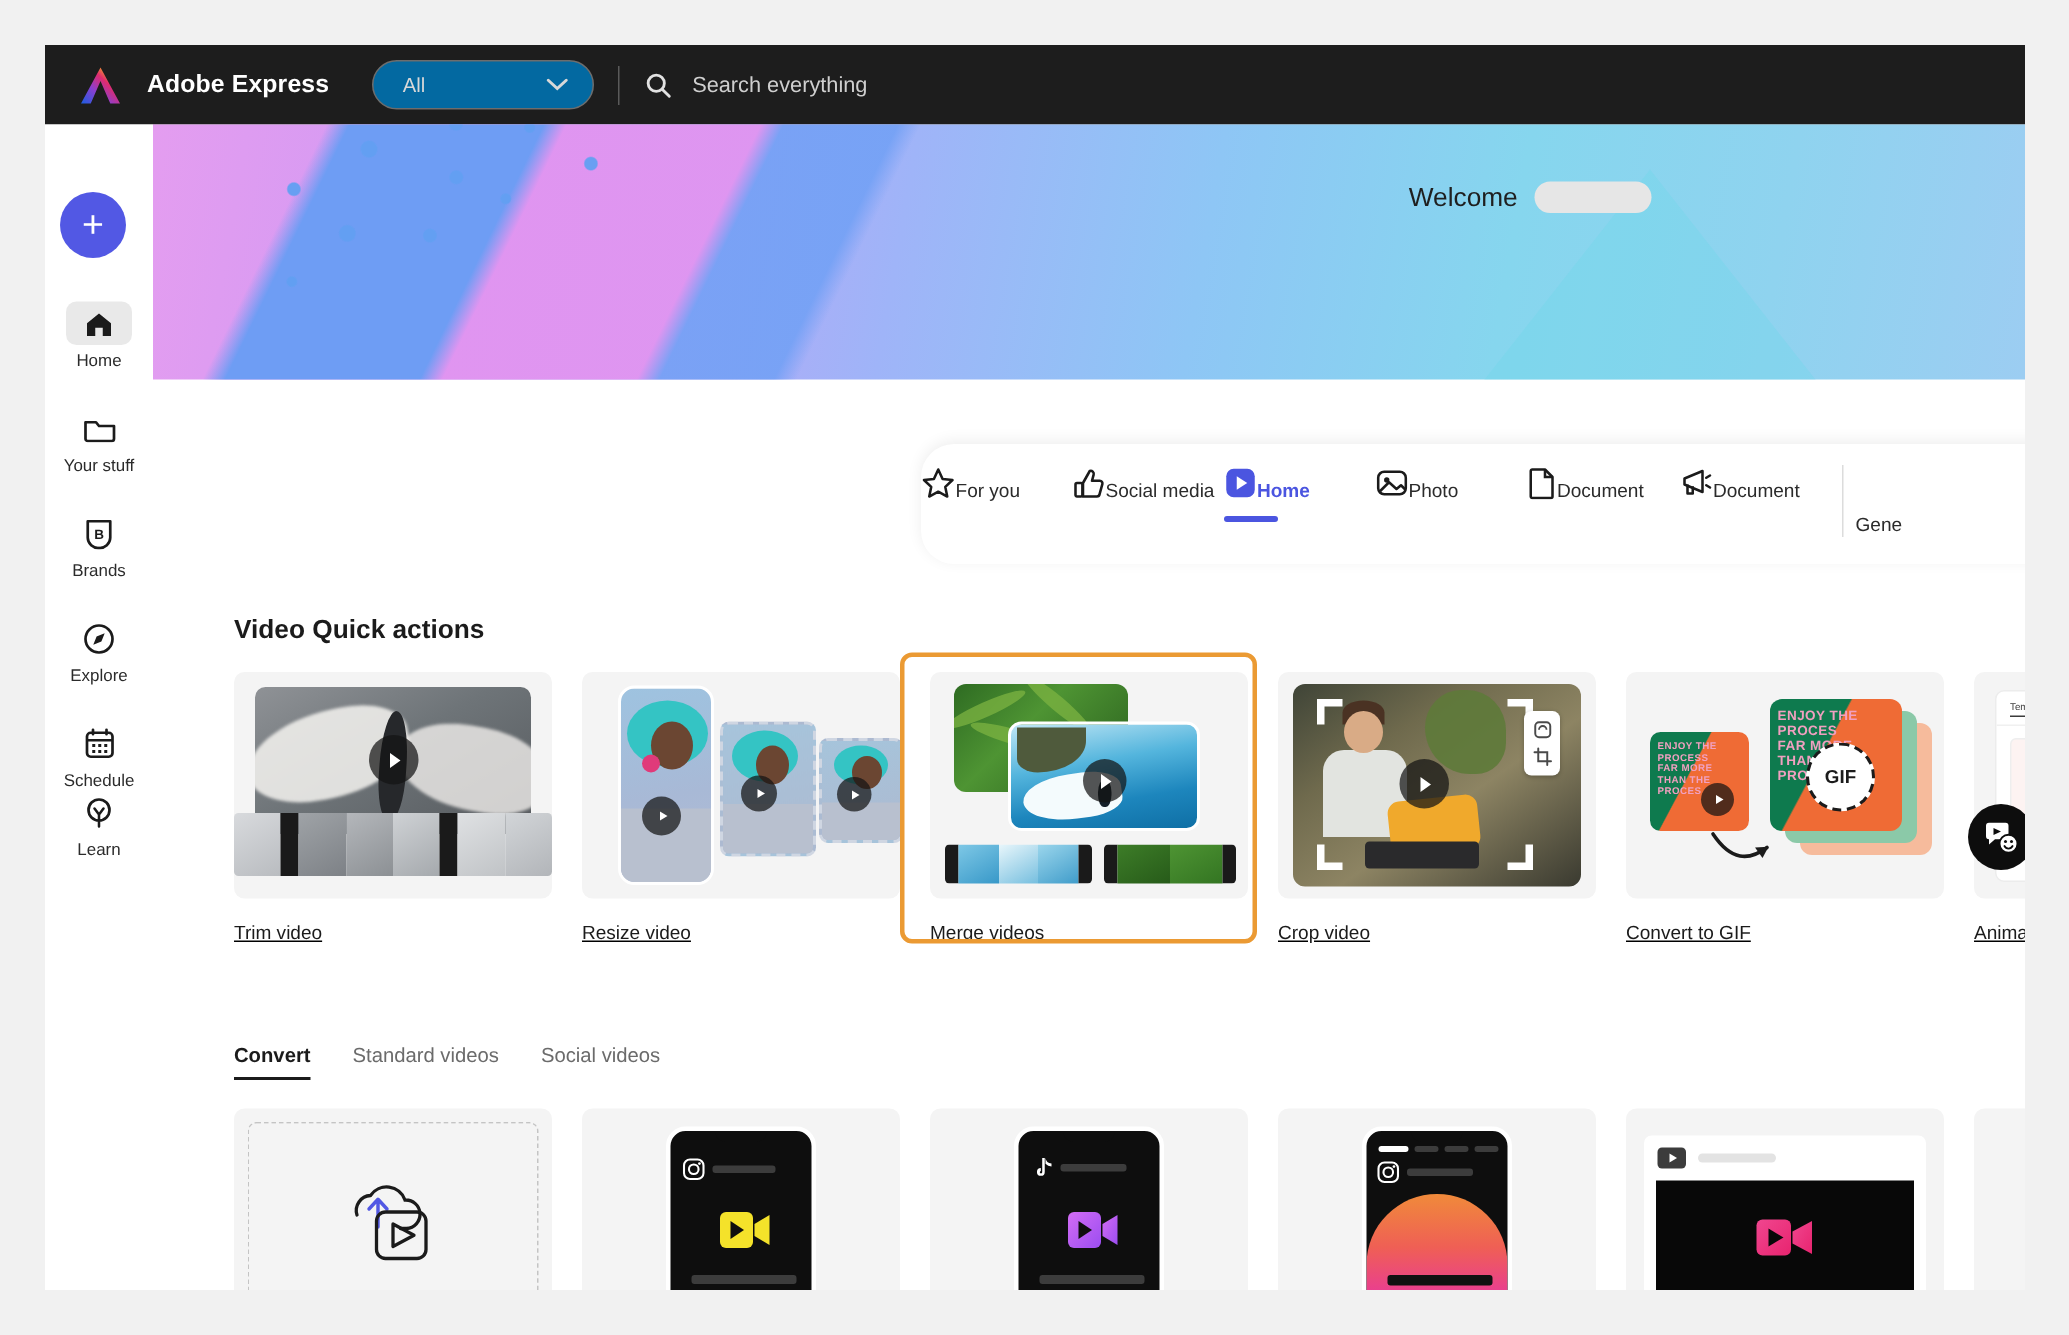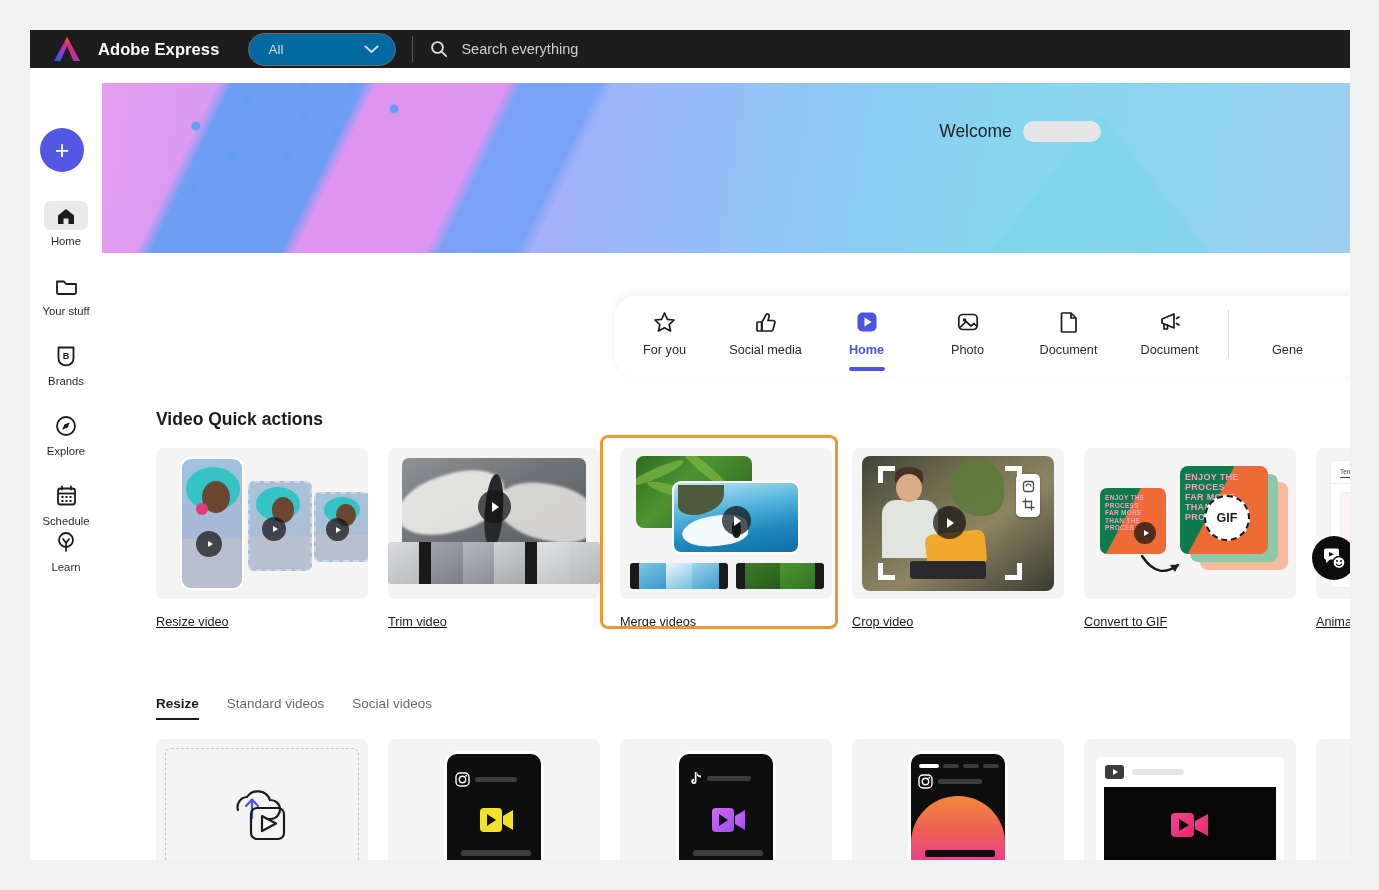--- a/index.html
+++ b/index.html
@@ -10,21 +10,21 @@
     overflow: hidden;
   }
   .screen {
     position: absolute; left: 30px; top: 30px;
     width: 1320px; height: 830px;
     background: #fff; overflow: hidden;
   }
 
   
   .topbar {
-    position: absolute; left: 0; top: 0; width: 1320px; height: 38px;
+    position: absolute; left: 0; top: 0; width: 1320px; height: 53px;
     background: #1d1d1d; display: flex; align-items: center;
   }
   .brand-logo { margin-left: 22px; width: 30px; height: 28px; flex: none; }
   .brand-name {
     margin-left: 16px; color: #fff; font-size: 16.5px; font-weight: bold;
     letter-spacing: .1px; white-space: nowrap;
   }
   .all-pill {
     margin-left: 29px; width: 148px; height: 33px; border-radius: 17px;
     border: 1px solid #6d6d6d; background: #0369a1;
@@ -111,21 +111,21 @@
   }
 
   
   .cat-bar {
     position: absolute; left: 584px; top: 266px; width: 760px; height: 80px;
     background: #fff; border-radius: 22px 0 0 22px;
     box-shadow: 0 -2px 10px rgba(0,0,0,.07);
     display: flex; align-items: flex-start; padding-top: 14px;
   }
   .cat {
-    width: 101px; display: flex; flex-direction: column; align-items: center;
+    width: 101px; display: flex; align-items: center;
     position: relative; flex: none;
   }
   .cat-icon { height: 24px; display: flex; align-items: center; justify-content: center; }
   .cat-label { margin-top: 9px; font-size: 12.7px; color: #2b2b2b; white-space: nowrap; }
   .cat.active .cat-label { color: #4b55e0; font-weight: bold; }
   .cat-underline {
     position: absolute; bottom: -14px; width: 36px; height: 4px;
     border-radius: 2px; background: #4b55e0;
   }
   .cat-sep { width: 1px; height: 48px; background: #dcdcdc; margin: 0 8px; flex: none; }
@@ -587,71 +587,71 @@
       <span class="cat-label" style="margin-top:33px">Gene</span>
     </div>
   </div>
 
   <div class="qa-title">Video Quick actions</div>
 
   <div class="qa-row">
 
     <div class="qa-card">
       <div class="qa-thumb">
-        <div class="rs-a">
-          <div class="hair" style="left:4px;top:8px;width:54px;height:44px"></div>
-          <div class="face" style="left:20px;top:22px;width:28px;height:32px"></div>
-          <div class="earring" style="left:14px;top:44px;width:12px;height:12px"></div>
-          <div class="shirt"></div>
-          <div class="play-badge" style="left:14px;top:72px;width:26px;height:26px">
-            <span class="play-tri sm"></span>
-          </div>
-        </div>
-        <div class="rs-b">
-          <div class="hair" style="left:6px;top:4px;width:44px;height:34px"></div>
-          <div class="face" style="left:22px;top:14px;width:22px;height:26px"></div>
-          <div class="shirt"></div>
-          <div class="play-badge" style="left:12px;top:34px;width:24px;height:24px">
-            <span class="play-tri sm"></span>
-          </div>
-        </div>
-        <div class="rs-c">
-          <div class="hair" style="left:8px;top:3px;width:36px;height:26px"></div>
-          <div class="face" style="left:20px;top:10px;width:20px;height:22px"></div>
-          <div class="shirt"></div>
-          <div class="play-badge" style="left:10px;top:24px;width:23px;height:23px">
-            <span class="play-tri sm"></span>
-          </div>
-        </div>
-      </div>
-      <div class="qa-label">Resize video</div>
-    </div>
-
-    <div class="qa-card">
-      <div class="qa-thumb">
         <div class="trim-main">
           <div class="trim-silk-a"></div>
             <div class="trim-silk-b"></div>
           <div class="trim-dancer"></div>
           <div class="play-badge" style="left:76px;top:32px;width:33px;height:33px">
             <span class="play-tri"></span>
           </div>
         </div>
         <div class="trim-strip">
           <div class="strip-cell" style="background:linear-gradient(150deg,#d8dadd,#b9bcc0)"></div>
           <div class="strip-handle"></div>
           <div class="strip-cell" style="background:linear-gradient(150deg,#9fa3a7,#7d8186)"></div>
           <div class="strip-cell" style="background:linear-gradient(150deg,#b4b7bb,#8c9094)"></div>
           <div class="strip-cell" style="background:linear-gradient(150deg,#cfd2d5,#a5a9ad)"></div>
           <div class="strip-handle"></div>
           <div class="strip-cell" style="background:linear-gradient(150deg,#dfe1e3,#c0c3c6)"></div>
           <div class="strip-cell" style="background:linear-gradient(150deg,#d2d5d8,#b2b5b9)"></div>
         </div>
       </div>
       <div class="qa-label">Trim video</div>
+    </div>
+
+    <div class="qa-card">
+      <div class="qa-thumb">
+        <div class="rs-a">
+          <div class="hair" style="left:4px;top:8px;width:54px;height:44px"></div>
+          <div class="face" style="left:20px;top:22px;width:28px;height:32px"></div>
+          <div class="earring" style="left:14px;top:44px;width:12px;height:12px"></div>
+          <div class="shirt"></div>
+          <div class="play-badge" style="left:14px;top:72px;width:26px;height:26px">
+            <span class="play-tri sm"></span>
+          </div>
+        </div>
+        <div class="rs-b">
+          <div class="hair" style="left:6px;top:4px;width:44px;height:34px"></div>
+          <div class="face" style="left:22px;top:14px;width:22px;height:26px"></div>
+          <div class="shirt"></div>
+          <div class="play-badge" style="left:12px;top:34px;width:24px;height:24px">
+            <span class="play-tri sm"></span>
+          </div>
+        </div>
+        <div class="rs-c">
+          <div class="hair" style="left:8px;top:3px;width:36px;height:26px"></div>
+          <div class="face" style="left:20px;top:10px;width:20px;height:22px"></div>
+          <div class="shirt"></div>
+          <div class="play-badge" style="left:10px;top:24px;width:23px;height:23px">
+            <span class="play-tri sm"></span>
+          </div>
+        </div>
+      </div>
+      <div class="qa-label">Resize video</div>
     </div>
 
     <div class="qa-card">
       <div class="qa-thumb">
         <div class="mg-back">
           <div class="mg-leaf" style="left:-8px;top:12px;transform:rotate(-24deg)"></div>
           <div class="mg-leaf" style="left:10px;top:30px;transform:rotate(16deg)"></div>
           <div class="mg-leaf" style="left:40px;top:8px;transform:rotate(40deg)"></div>
           <div class="mg-leaf" style="left:52px;top:46px;transform:rotate(-12deg)"></div>
         </div>
@@ -764,21 +764,21 @@
       <path d="M2 3.5 a2 2 0 0 1 2 -2 h11 a2 2 0 0 1 2 2 v7 a2 2 0 0 1 -2 2 h-7 l-4 3.5 v-3.5 h-0 a2 2 0 0 1 -2 -2 Z" fill="#fff"></path>
       <path d="M7 5 L12 7.3 L7 9.6 Z" fill="#0d0d0d"></path>
       <circle cx="17" cy="15.5" r="6" fill="#fff" stroke="#0d0d0d" stroke-width="1.3"></circle>
       <circle cx="15" cy="14" r="1" fill="#0d0d0d"></circle>
         <circle cx="19" cy="14" r="1" fill="#0d0d0d"></circle>
       <path d="M14.3 17 a3 3 0 0 0 5.4 0" stroke="#0d0d0d" stroke-width="1.2" fill="none" stroke-linecap="round"></path>
     </svg>
   </div>
 
   <div class="sub-tabs">
-    <div class="sub-tab active">Resize</div>
+    <div class="sub-tab active">Convert</div>
     <div class="sub-tab">Standard videos</div>
     <div class="sub-tab">Social videos</div>
   </div>
 
   <div class="tpl-row">
 
     <div class="tpl-card">
       <div class="tpl-upload">
         <svg width="76" height="62" viewBox="0 0 76 62">
           <path d="M14 26 a10 10 0 0 1 9 -13 a13 13 0 0 1 23 3 a9 9 0 0 1 1 19 h-4" stroke="#1b1b1b" stroke-width="2.2" fill="none" stroke-linecap="round"></path>

